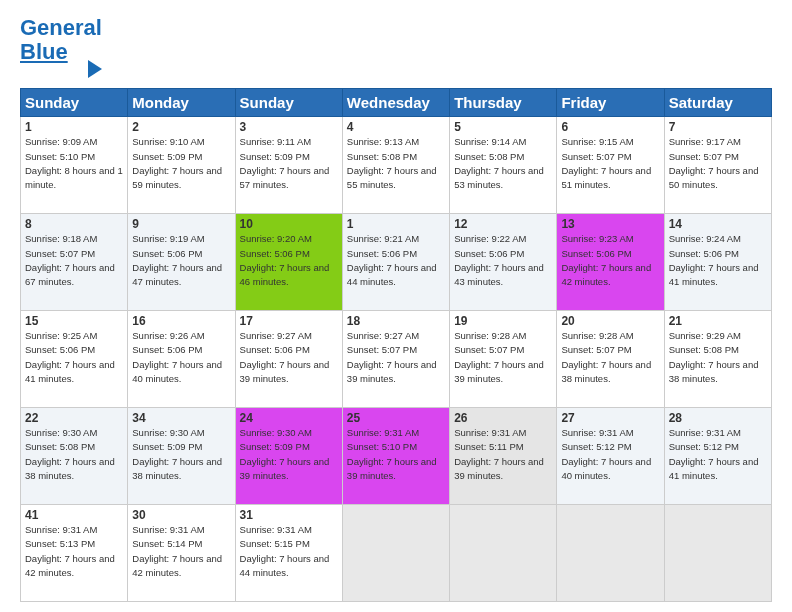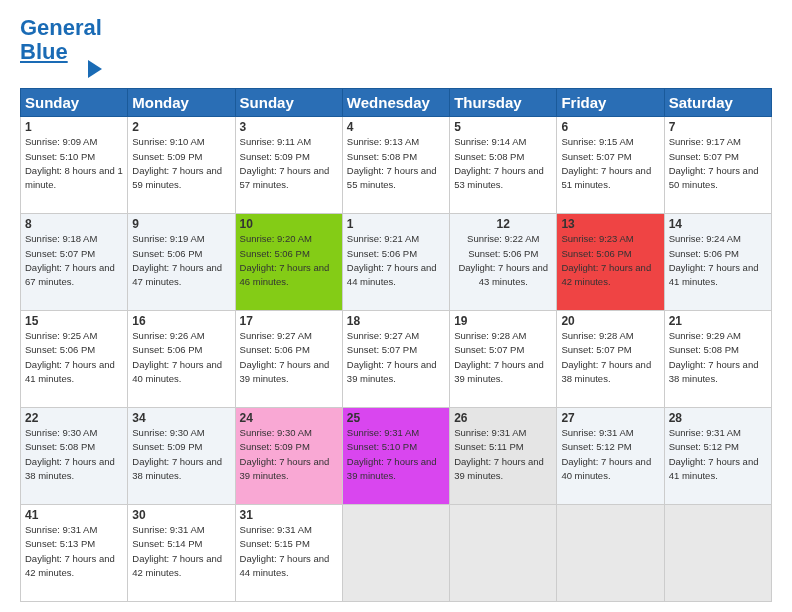--- a/index.html
+++ b/index.html
@@ -171,25 +171,25 @@
             <div class="day-info"><span>Sunrise: 9:19 AM</span><br><span>Sunset: 5:06 PM</span><br><span>Daylight: 7 hours and 47 minutes.</span></div>
           </td>
           <td style="background: #84cc16;">
             <span class="day-num">10</span>
             <div class="day-info"><span>Sunrise: 9:20 AM</span><br><span>Sunset: 5:06 PM</span><br><span>Daylight: 7 hours and 46 minutes.</span></div>
           </td>
           <td style="background: rgb(240, 244, 248);">
             <span class="day-num">1</span>
             <div class="day-info"><span>Sunrise: 9:21 AM</span><br><span>Sunset: 5:06 PM</span><br><span>Daylight: 7 hours and 44 minutes.</span></div>
           </td>
-          <td style="background: rgb(240, 244, 248); text-align: center;">
+          <td style="background: rgb(240, 244, 248);">
             <span class="day-num">12</span>
             <div class="day-info"><span>Sunrise: 9:22 AM</span><br><span>Sunset: 5:06 PM</span><br><span>Daylight: 7 hours and 43 minutes.</span></div>
           </td>
-          <td style="background: #ef4444; margin-top: 46px;">
+          <td style="background: #d946ef; margin-top: 46px;">
             <span class="day-num">13</span>
             <div class="day-info"><span>Sunrise: 9:23 AM</span><br><span>Sunset: 5:06 PM</span><br><span>Daylight: 7 hours and 42 minutes.</span></div>
           </td>
           <td style="background: rgb(240, 244, 248); margin-top: 15px;">
             <span class="day-num">14</span>
             <div class="day-info"><span>Sunrise: 9:24 AM</span><br><span>Sunset: 5:06 PM</span><br><span>Daylight: 7 hours and 41 minutes.</span></div>
           </td>
         </tr>
         <tr>
           <td>
@@ -223,21 +223,21 @@
         </tr>
         <tr>
           <td style="background: rgb(240, 244, 248);">
             <span class="day-num">22</span>
             <div class="day-info"><span>Sunrise: 9:30 AM</span><br><span>Sunset: 5:08 PM</span><br><span>Daylight: 7 hours and 38 minutes.</span></div>
           </td>
           <td style="background: rgb(240, 244, 248);">
             <span class="day-num">34</span>
             <div class="day-info"><span>Sunrise: 9:30 AM</span><br><span>Sunset: 5:09 PM</span><br><span>Daylight: 7 hours and 38 minutes.</span></div>
           </td>
-          <td style="background: #f9a8d4;">
+          <td style="background: #d946ef;">
             <span class="day-num">24</span>
             <div class="day-info"><span>Sunrise: 9:30 AM</span><br><span>Sunset: 5:09 PM</span><br><span>Daylight: 7 hours and 39 minutes.</span></div>
           </td>
           <td style="background: #d946ef;">
             <span class="day-num">25</span>
             <div class="day-info"><span>Sunrise: 9:31 AM</span><br><span>Sunset: 5:10 PM</span><br><span>Daylight: 7 hours and 39 minutes.</span></div>
           </td>
           <td style="background: #e5e5e5;">
             <span class="day-num">26</span>
             <div class="day-info"><span>Sunrise: 9:31 AM</span><br><span>Sunset: 5:11 PM</span><br><span>Daylight: 7 hours and 39 minutes.</span></div>

